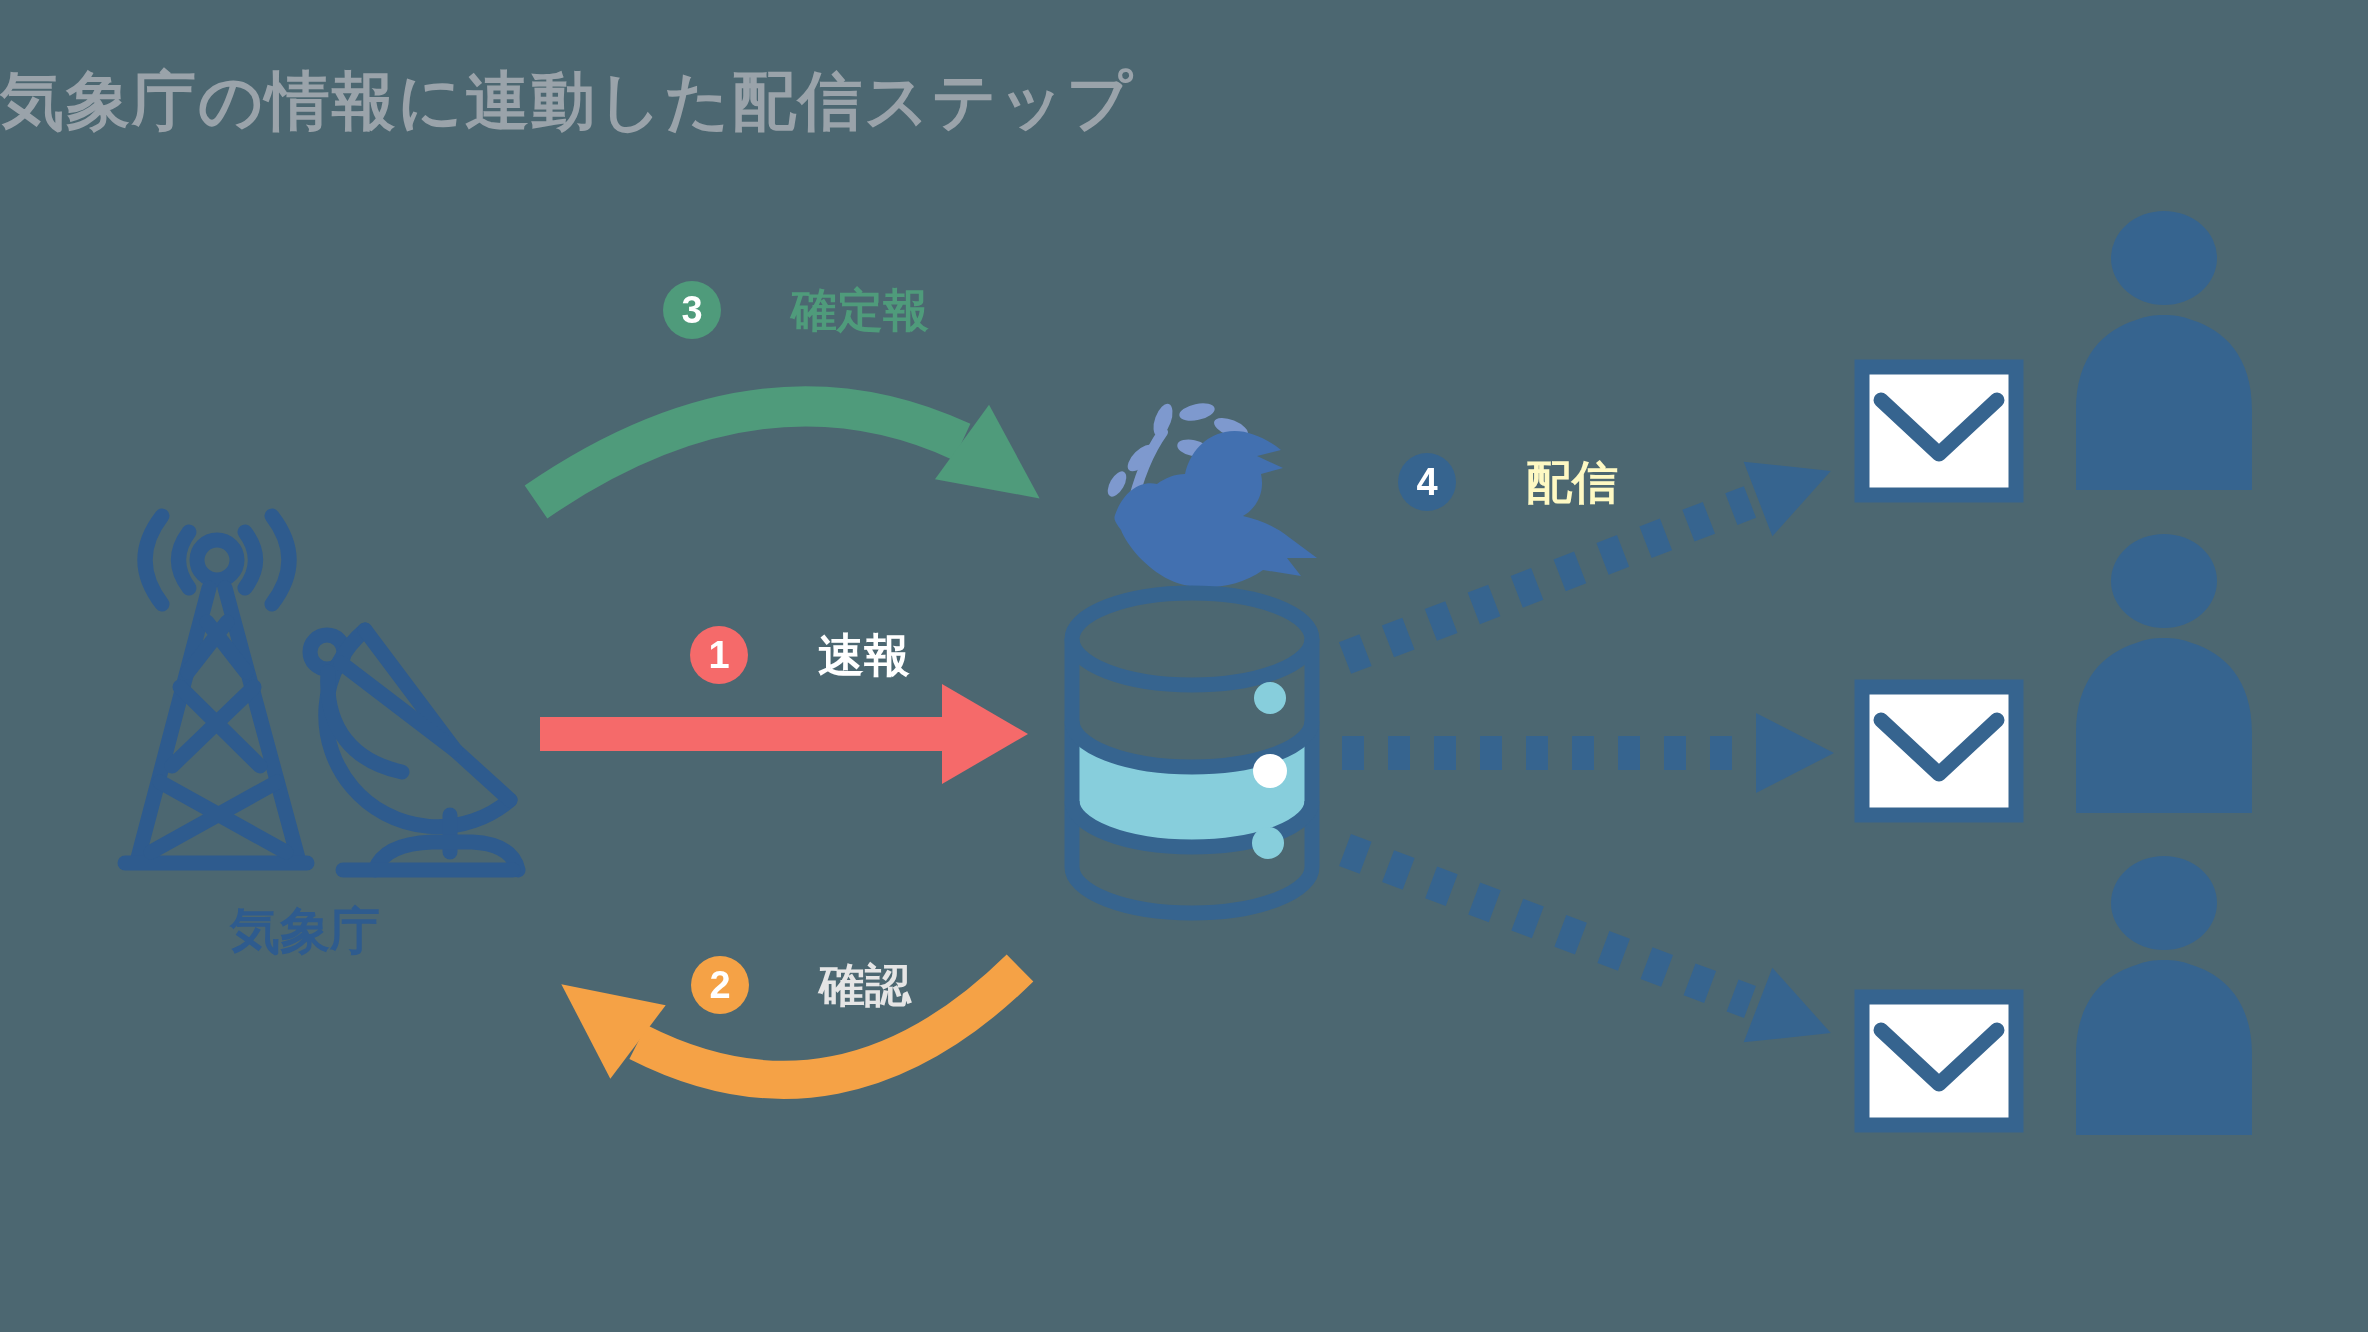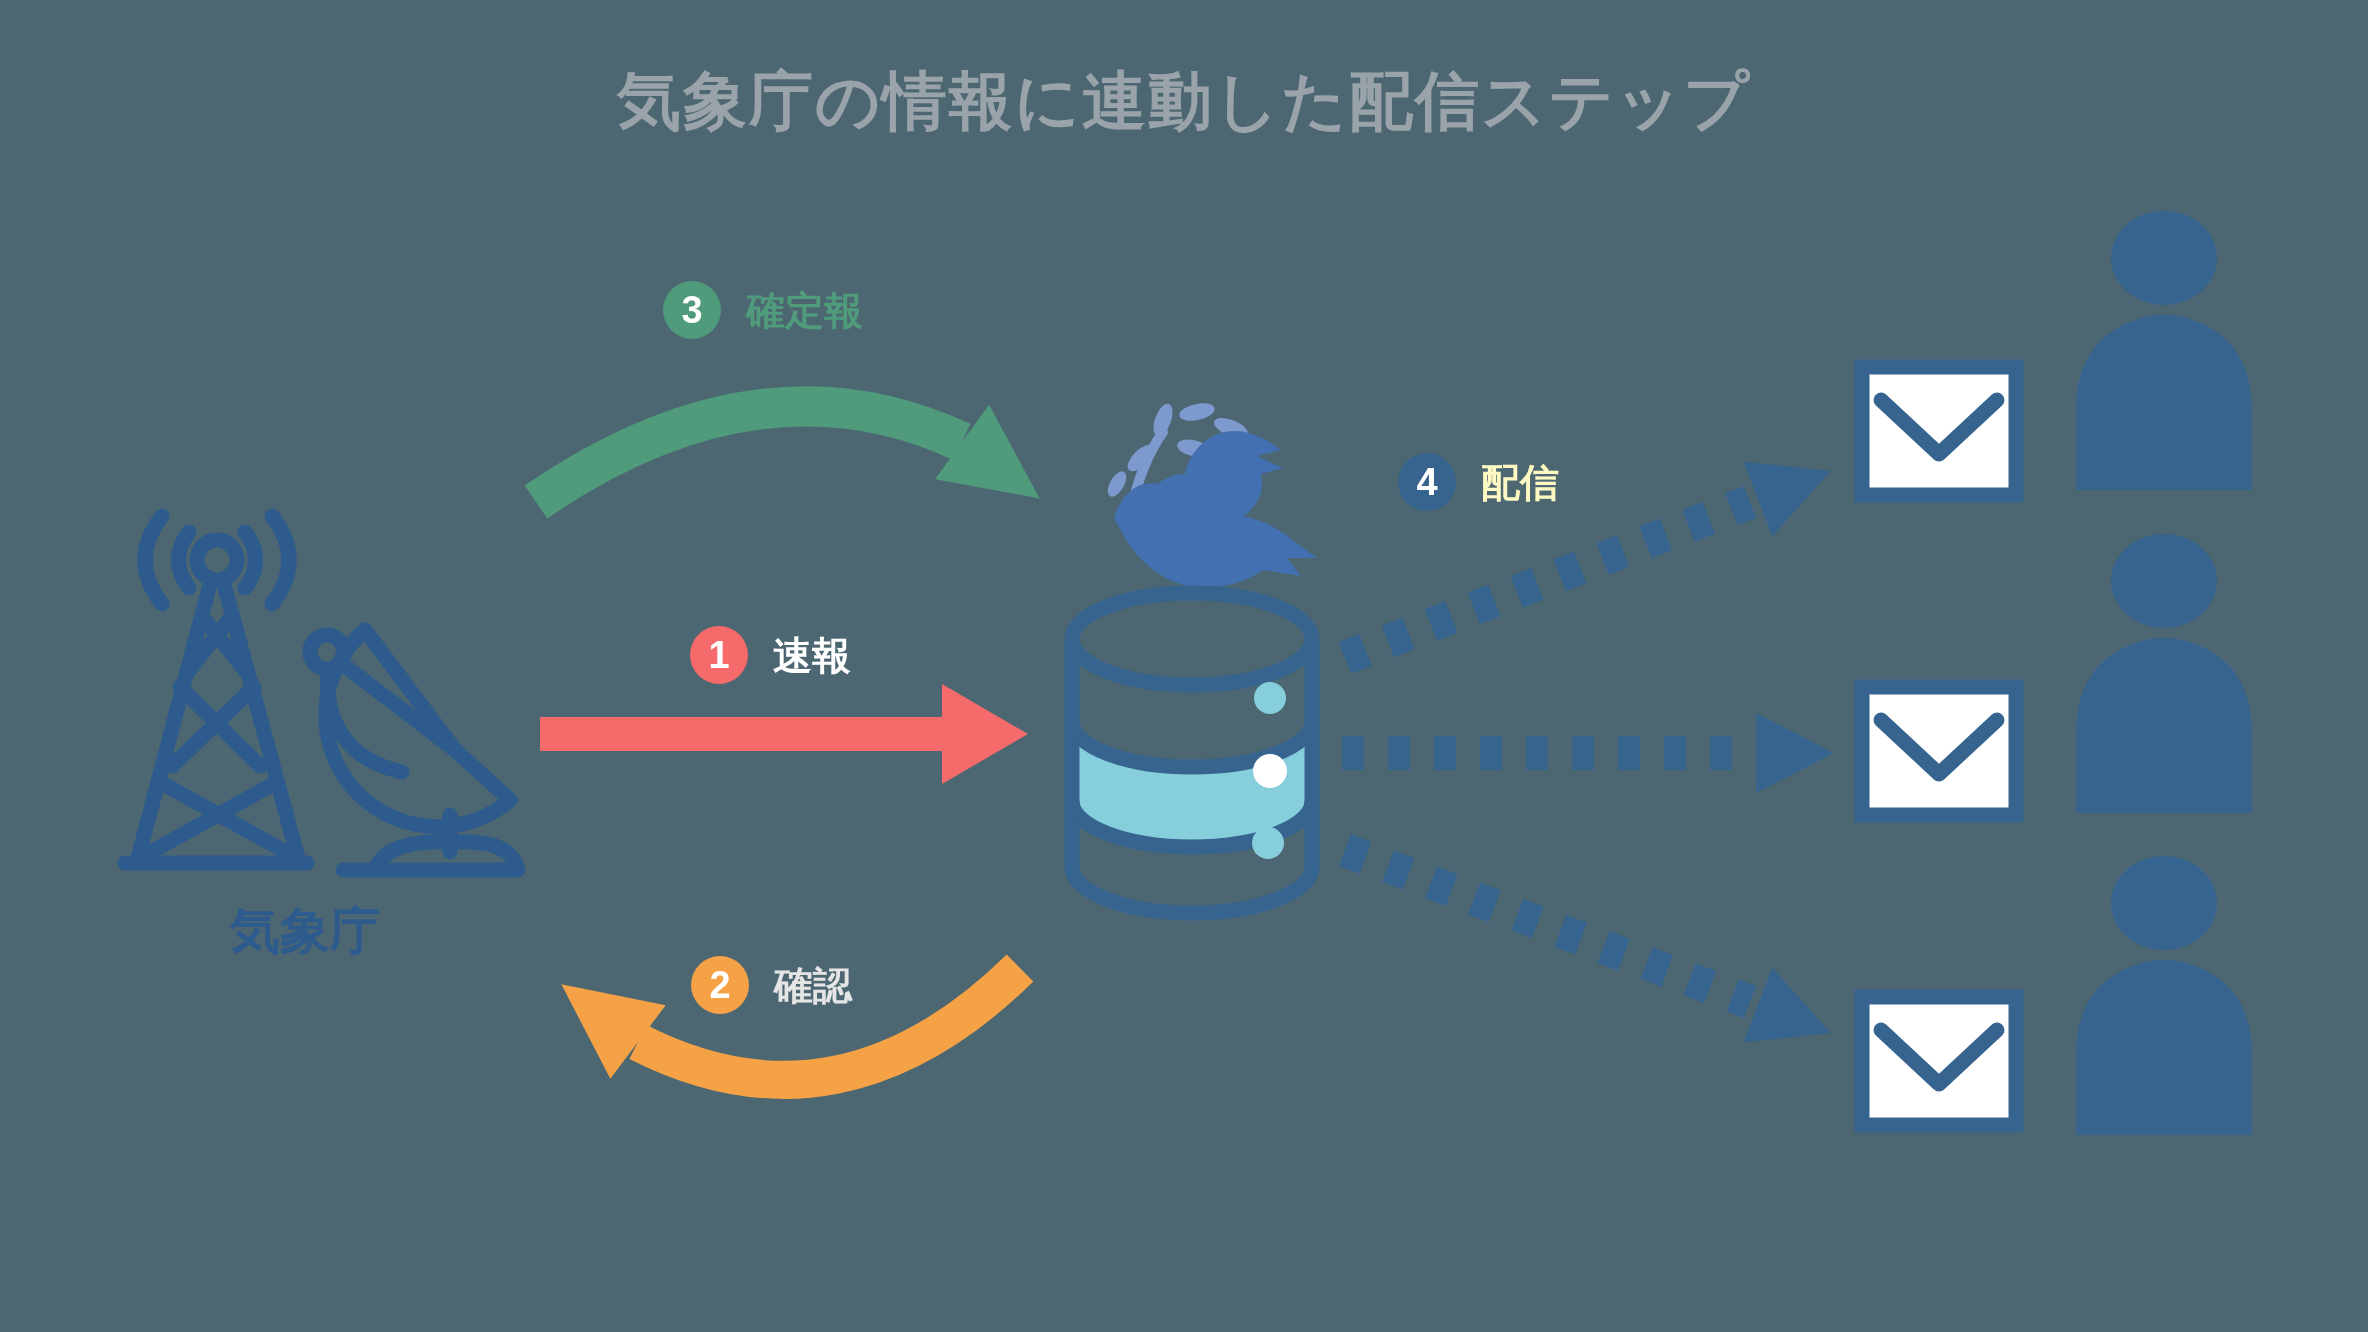--- a/index.html
+++ b/index.html
@@ -3,34 +3,34 @@
 <meta charset="utf-8">
 <style>
   html,body{margin:0;padding:0;background:#4C6771;}
   .stage{
     position:relative;width:2368px;height:1332px;overflow:hidden;
     background:#4C6771;
     font-family:"Liberation Sans","DejaVu Sans",sans-serif;
   }
   .title{
     position:absolute;top:58px;left:0;width:100%;
-    text-align:center;font-size:64px;font-weight:700;color:#9AA3AA;
+    font-size:64px;font-weight:700;color:#9AA3AA;
     letter-spacing:2px;margin:0;
   }
   .jma-label{
     position:absolute;left:230px;top:898px;width:290px;
     text-align:left;font-size:50px;font-weight:700;color:#2E5B8E;
   }
   .badge{position:absolute;display:flex;align-items:center;gap:25px;}
   .badge .num{
     width:58px;height:58px;border-radius:50%;flex:0 0 auto;
     display:flex;align-items:center;justify-content:center;
     color:#FFFFFF;font-size:38px;font-weight:700;line-height:1;
   }
-  .badge .lbl{font-size:39px;font-weight:700;line-height:1;white-space:nowrap;}
+  .badge .lbl{font-size:46px;font-weight:700;line-height:1;white-space:nowrap;margin-left:45px;}
   .b1{left:690px;top:626px;}   .b1 .num{background:#F56A6A;} .b1 .lbl{color:#ffffff;}
   .b2{left:691px;top:956px;}   .b2 .num{background:#F5A246;} .b2 .lbl{color:#e5e5e5;}
   .b3{left:663px;top:281px;}   .b3 .num{background:#4F9B7B;} .b3 .lbl{color:#4F9B7B;}
   .b4{left:1398px;top:453px;}  .b4 .num{background:#36648F;} .b4 .lbl{color:#fef9c3;}
   .abs{position:absolute;}
   svg{display:block;overflow:visible;}
 </style>
 </head>
 <body>
 

